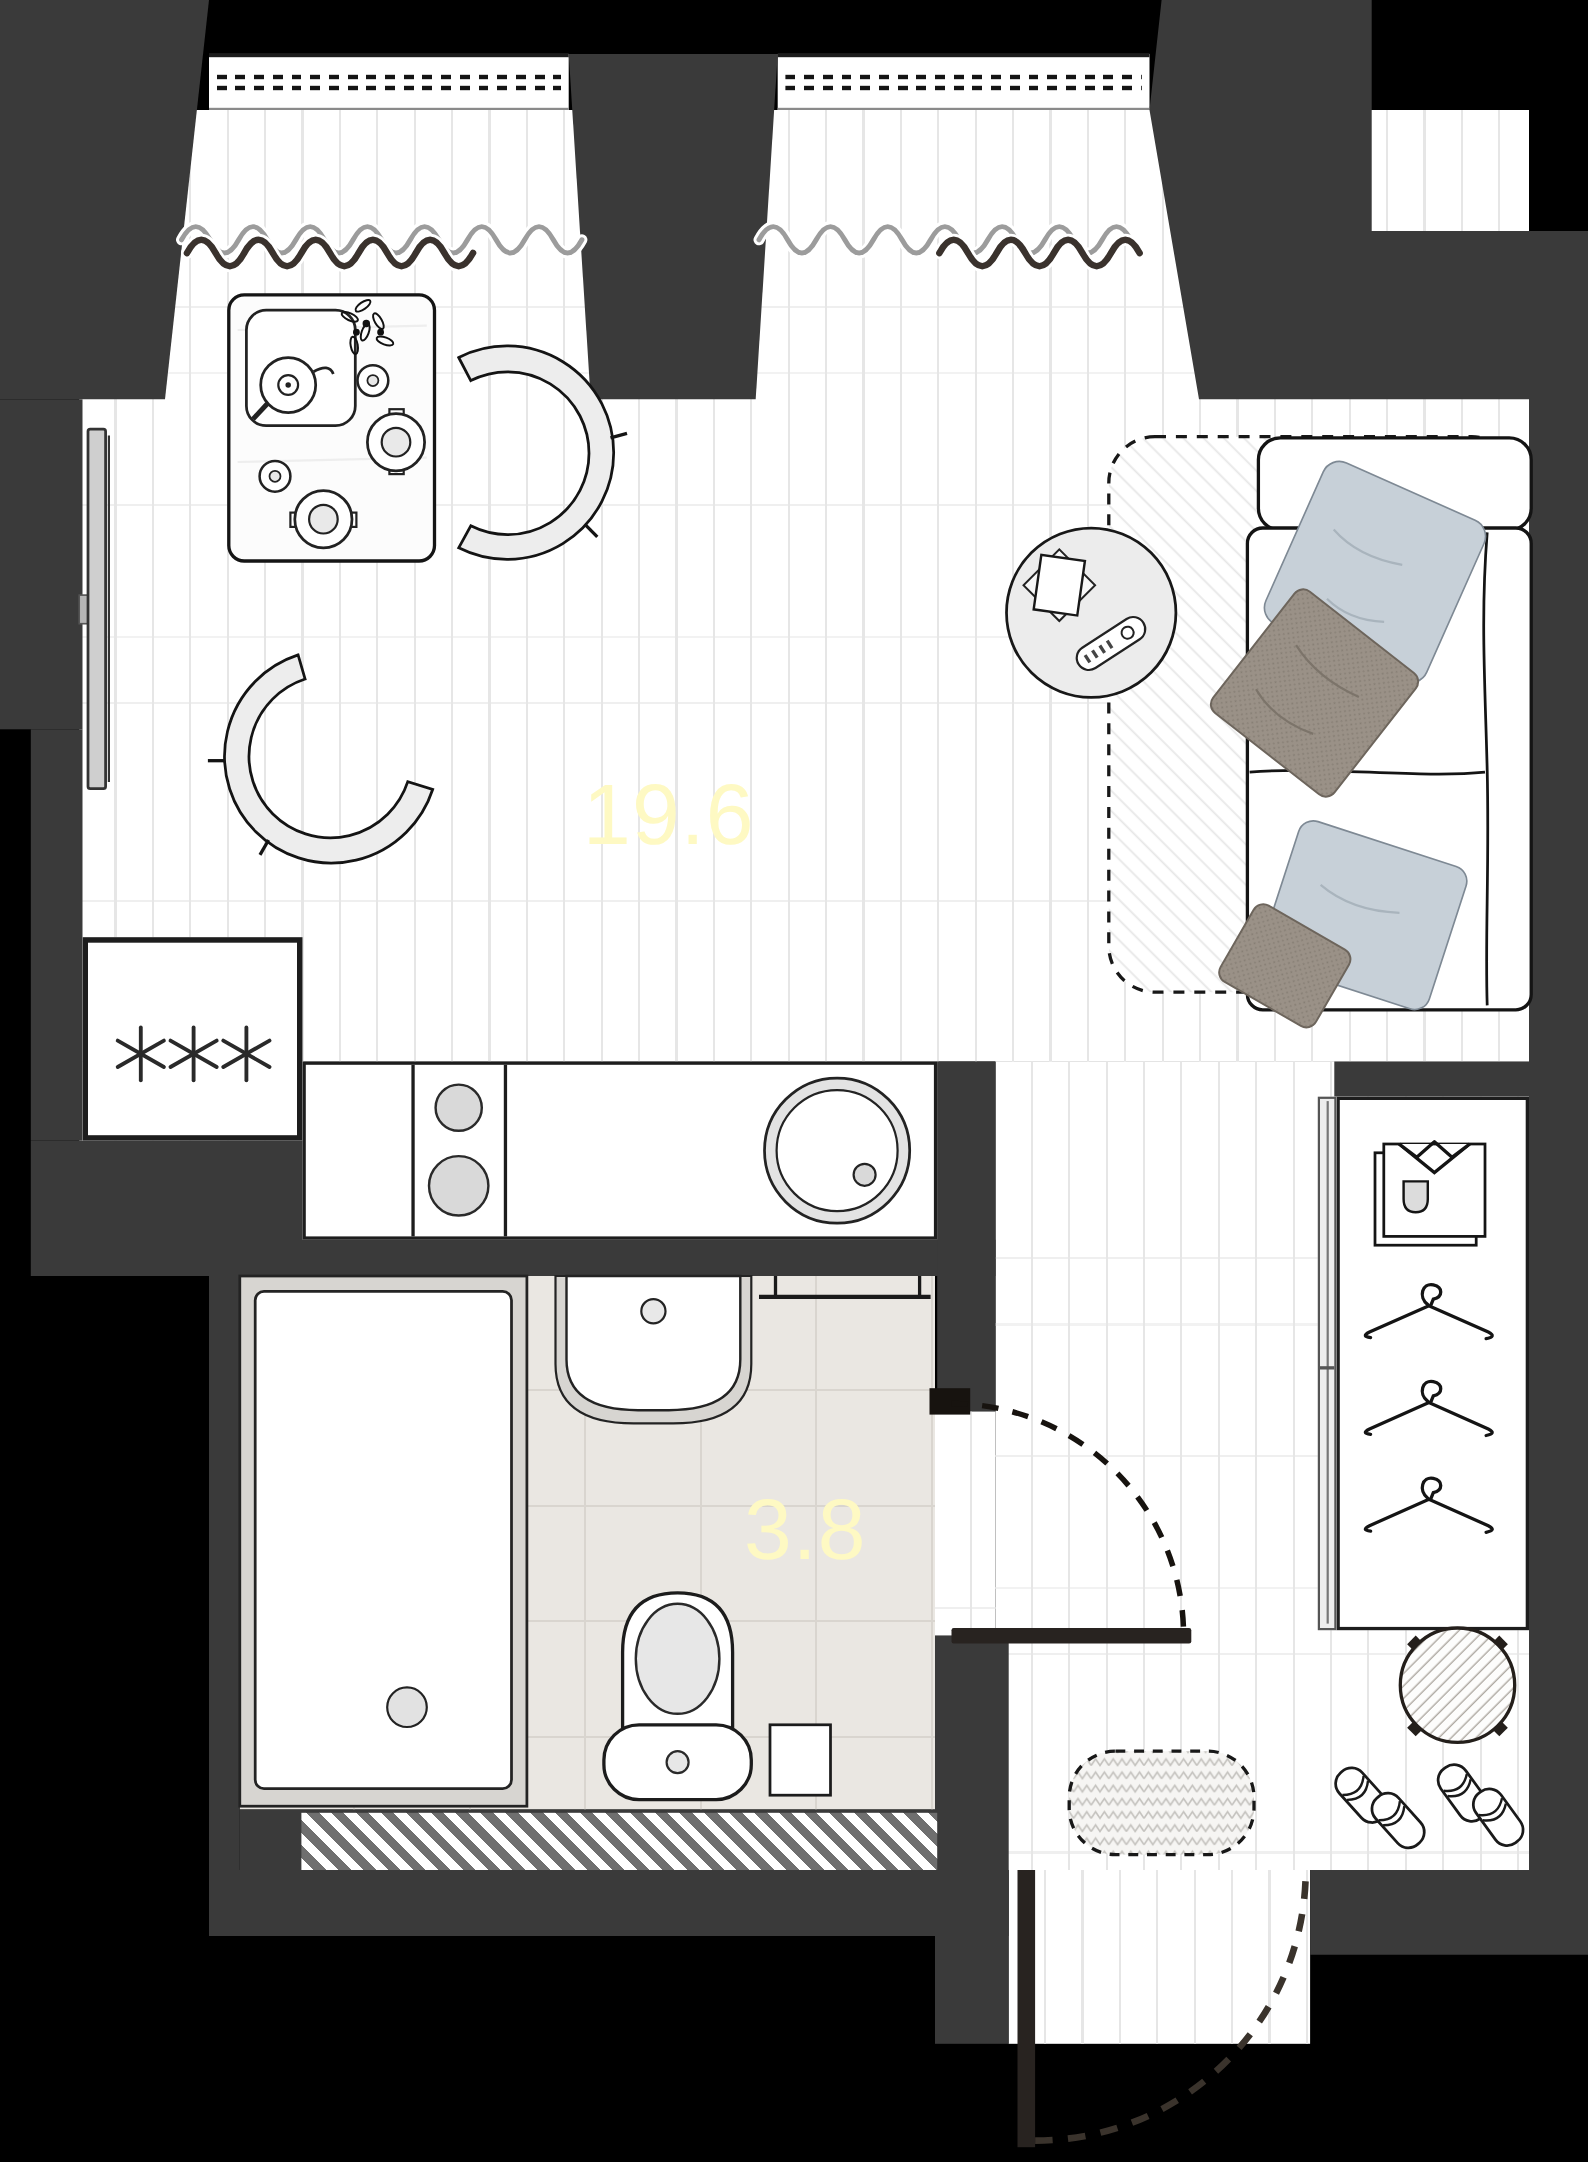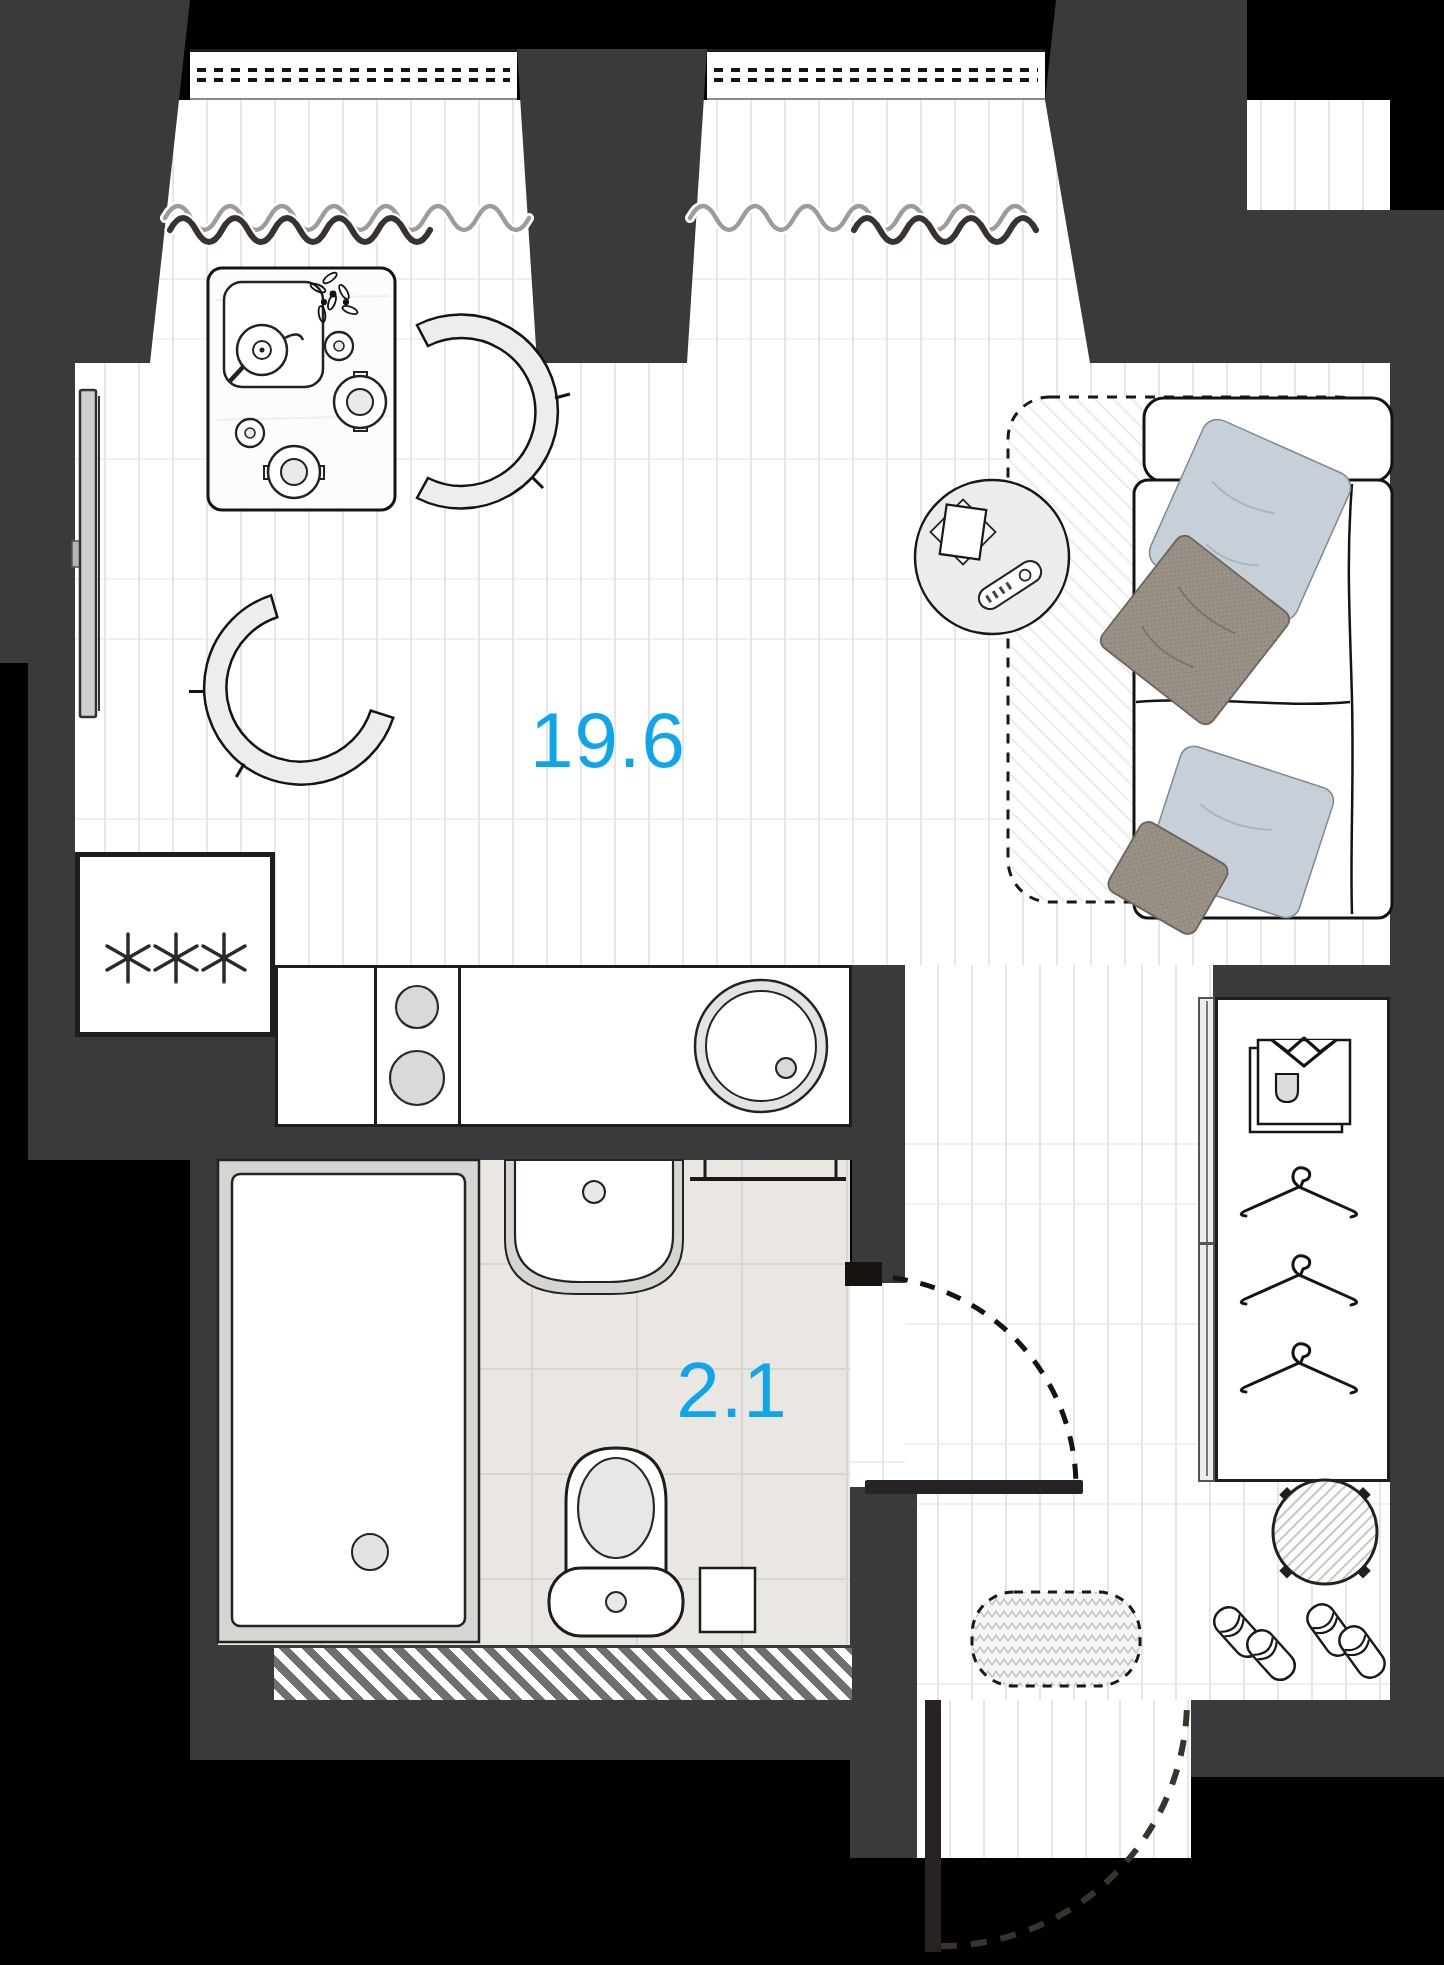--- a/index.html
+++ b/index.html
@@ -18,21 +18,21 @@
       repeating-linear-gradient(180deg, rgba(0,0,0,0) 0 238px, #f2f2f2 238px 240px);}
   .tilefloor{background-color:var(--tile);
     background-image:
       repeating-linear-gradient(90deg, rgba(0,0,0,0) 0 103px, var(--tile-line) 103px 105px),
       repeating-linear-gradient(180deg, rgba(0,0,0,0) 0 103px, var(--tile-line) 103px 105px);}
   .hatch{background:repeating-linear-gradient(45deg,#ffffff 0 8px,#6f6f6f 8px 16px);}
   .window-band{background:#fff;border-top:3px solid #1c1c1c;border-bottom:2px solid #8a8a8a;box-sizing:border-box;}
   .glass-dash{position:absolute;left:2%;width:96%;height:4px;
       background:repeating-linear-gradient(90deg,#141414 0 9px,rgba(0,0,0,0) 9px 17px);}
   .box{box-sizing:border-box;background:#fff;}
-  .room-label{position:absolute;transform:translateX(-50%);color:#0ea5e9;font-size:78px;
+  .room-label{position:absolute;transform:translateX(-50%);color:#fef9c3;font-size:78px;
       font-weight:500;letter-spacing:1px;white-space:nowrap;}
   svg{position:absolute;left:0;top:0;}
 </style>
 </head>
 <body>
 
 <div class="plan">
 
   <div class="abs plank" style="left:72px;top:100px;width:1318px;height:865px;"></div>
   <div class="abs plank" style="left:905px;top:965px;width:485px;height:735px;"></div>
@@ -305,15 +305,15 @@
       <rect x="865" y="1480" width="218" height="14" rx="2" fill="#282320"></rect>
     </g>
 
     <g>
       <path d="M941,1946 A246,246 0 0 0 1187,1704" fill="none" stroke="#3a332c" stroke-width="6" stroke-dasharray="16 14"></path>
       <rect x="925" y="1700" width="16" height="252" fill="#282320"></rect>
     </g>
   </svg>
 
   <div class="room-label" style="left:608px;top:695px;">19.6</div>
-  <div class="room-label" style="left:732px;top:1345px;">2.1</div>
+  <div class="room-label" style="left:732px;top:1345px;">3.8</div>
 
 </div>
 
 </body></html>

